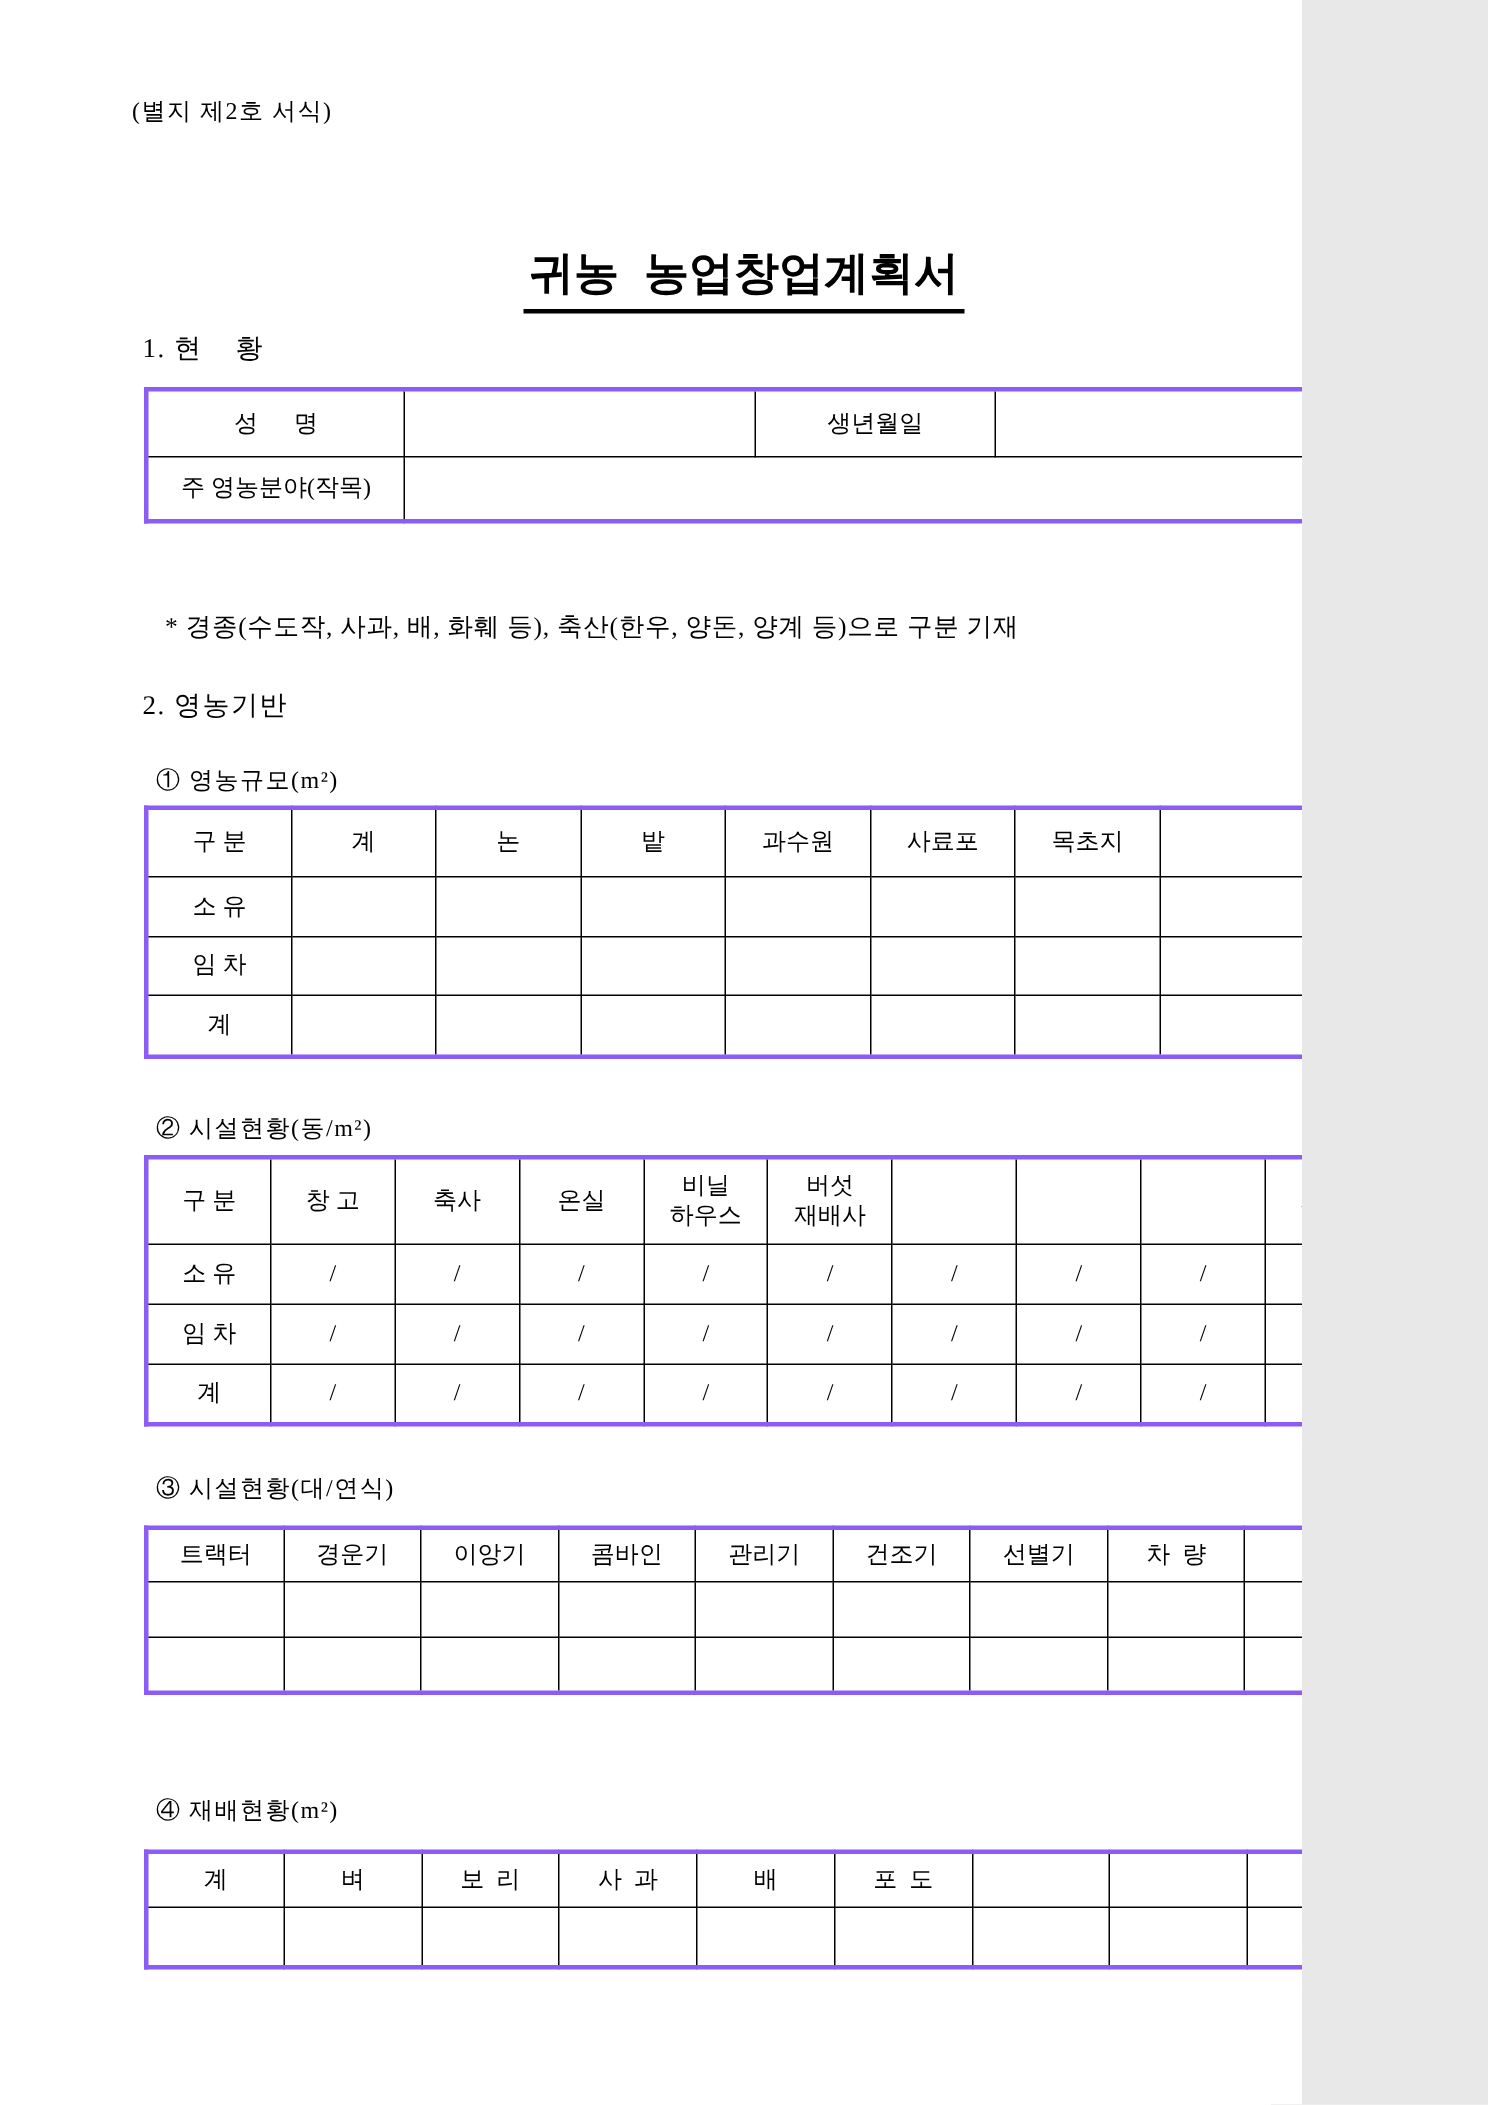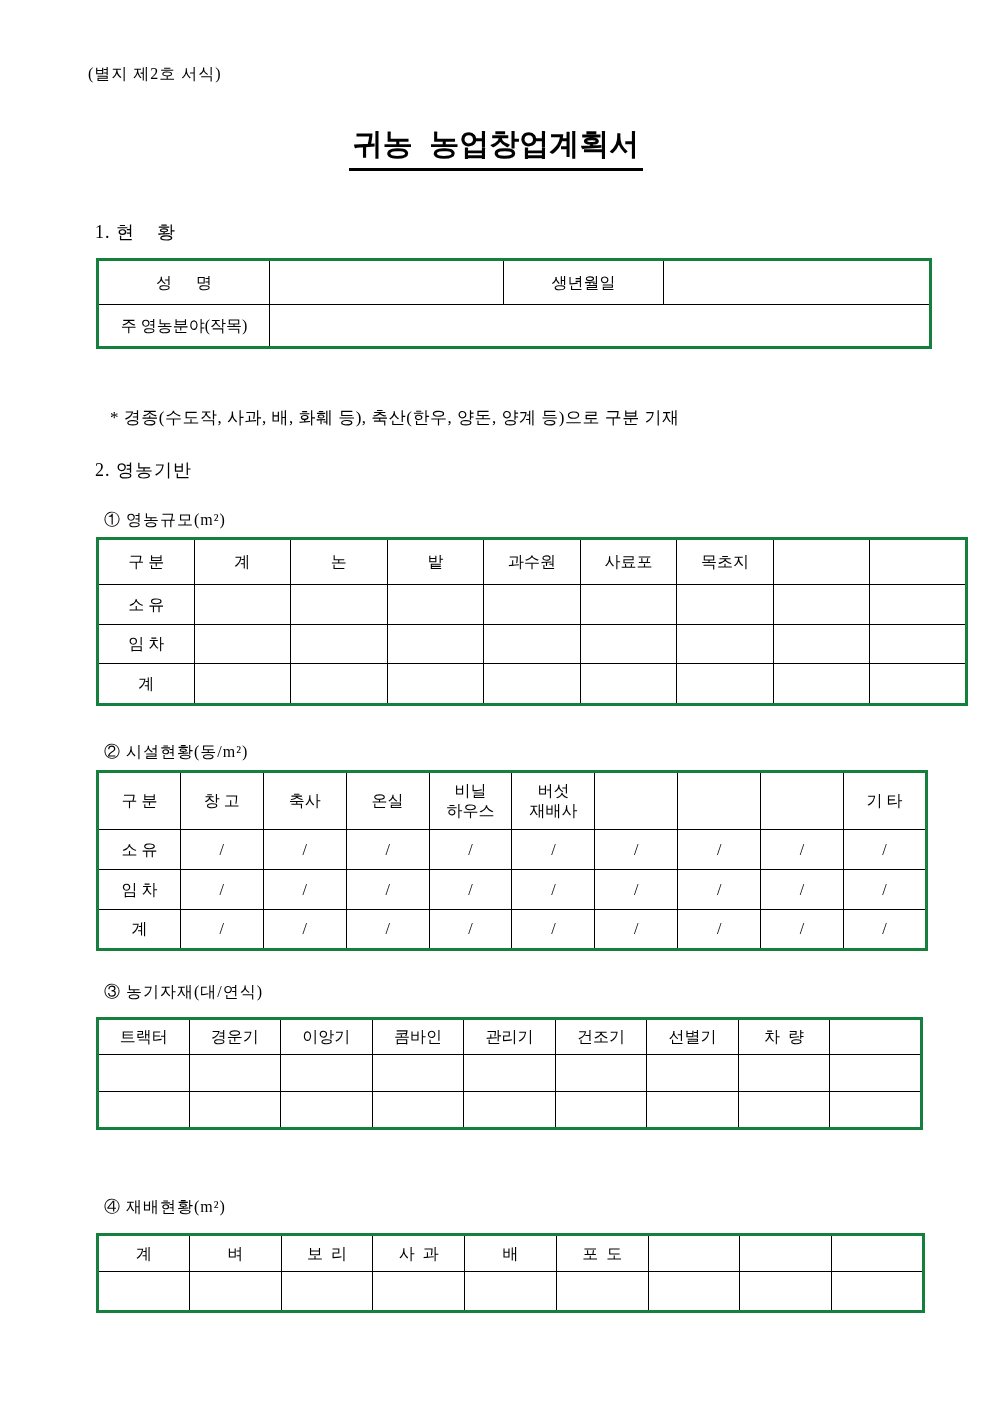--- a/index.html
+++ b/index.html
@@ -1,42 +1,43 @@
 <!DOCTYPE html>
 <html><head>
 <meta charset="utf-8">
 <style>
   html,body{margin:0;padding:0;background:#e8e8e8;}
   .page{
     position:relative;
-    width:992px;height:1403px;
+    width:868px;height:1403px;
     background:#ffffff;
     font-family:"Liberation Serif","DejaVu Serif",serif;
     color:#000;
     overflow:hidden;
   }
   .abs{position:absolute;}
   .form-note{left:88px;top:64px;font-size:16px;letter-spacing:1px;}
   .title-wrap{left:0;top:124px;width:992px;text-align:center;}
   .title{
     display:inline-block;
     font-family:"Liberation Sans","DejaVu Sans",sans-serif;
     font-size:30px;font-weight:bold;
     border-bottom:3px solid #000;
     padding:0 4px 3px 4px;
     white-space:pre;
+    margin-top:38px;
   }
   .sec-heading{font-size:18px;font-weight:normal;white-space:pre;letter-spacing:1px;}
   .sub-heading{font-size:16px;white-space:pre;letter-spacing:1px;}
   .note{font-size:17px;white-space:pre;letter-spacing:0.5px;}
   table.frm{
     position:absolute;
     border-collapse:collapse;
     table-layout:fixed;
-    border:3px solid #15803d;
+    border:3px solid #8b5cf6;
   }
   table.frm td{
     border:1px solid #000;
     text-align:center;
     vertical-align:middle;
     font-size:16px;
     white-space:pre;
     line-height:1.25;
     padding:0;
     overflow:hidden;
@@ -181,21 +182,21 @@
       <td>/</td>
       <td>/</td>
       <td>/</td>
       <td>/</td>
       <td>/</td>
       <td>/</td>
     </tr>
   </tbody>
     </table>
 
-  <div class="abs sub-heading" style="left:104px;top:982px;">③ 농기자재(대/연식)</div>
+  <div class="abs sub-heading" style="left:104px;top:982px;">③ 시설현황(대/연식)</div>
 
   <table class="frm" style="left:96px;top:1017px;width:827px;border-radius:21px;">
     <tbody>
         <tr style="height:36px">
       <td>트랙터</td>
       <td>경운기</td>
       <td>이앙기</td>
       <td>콤바인</td>
       <td>관리기</td>
       <td>건조기</td>

